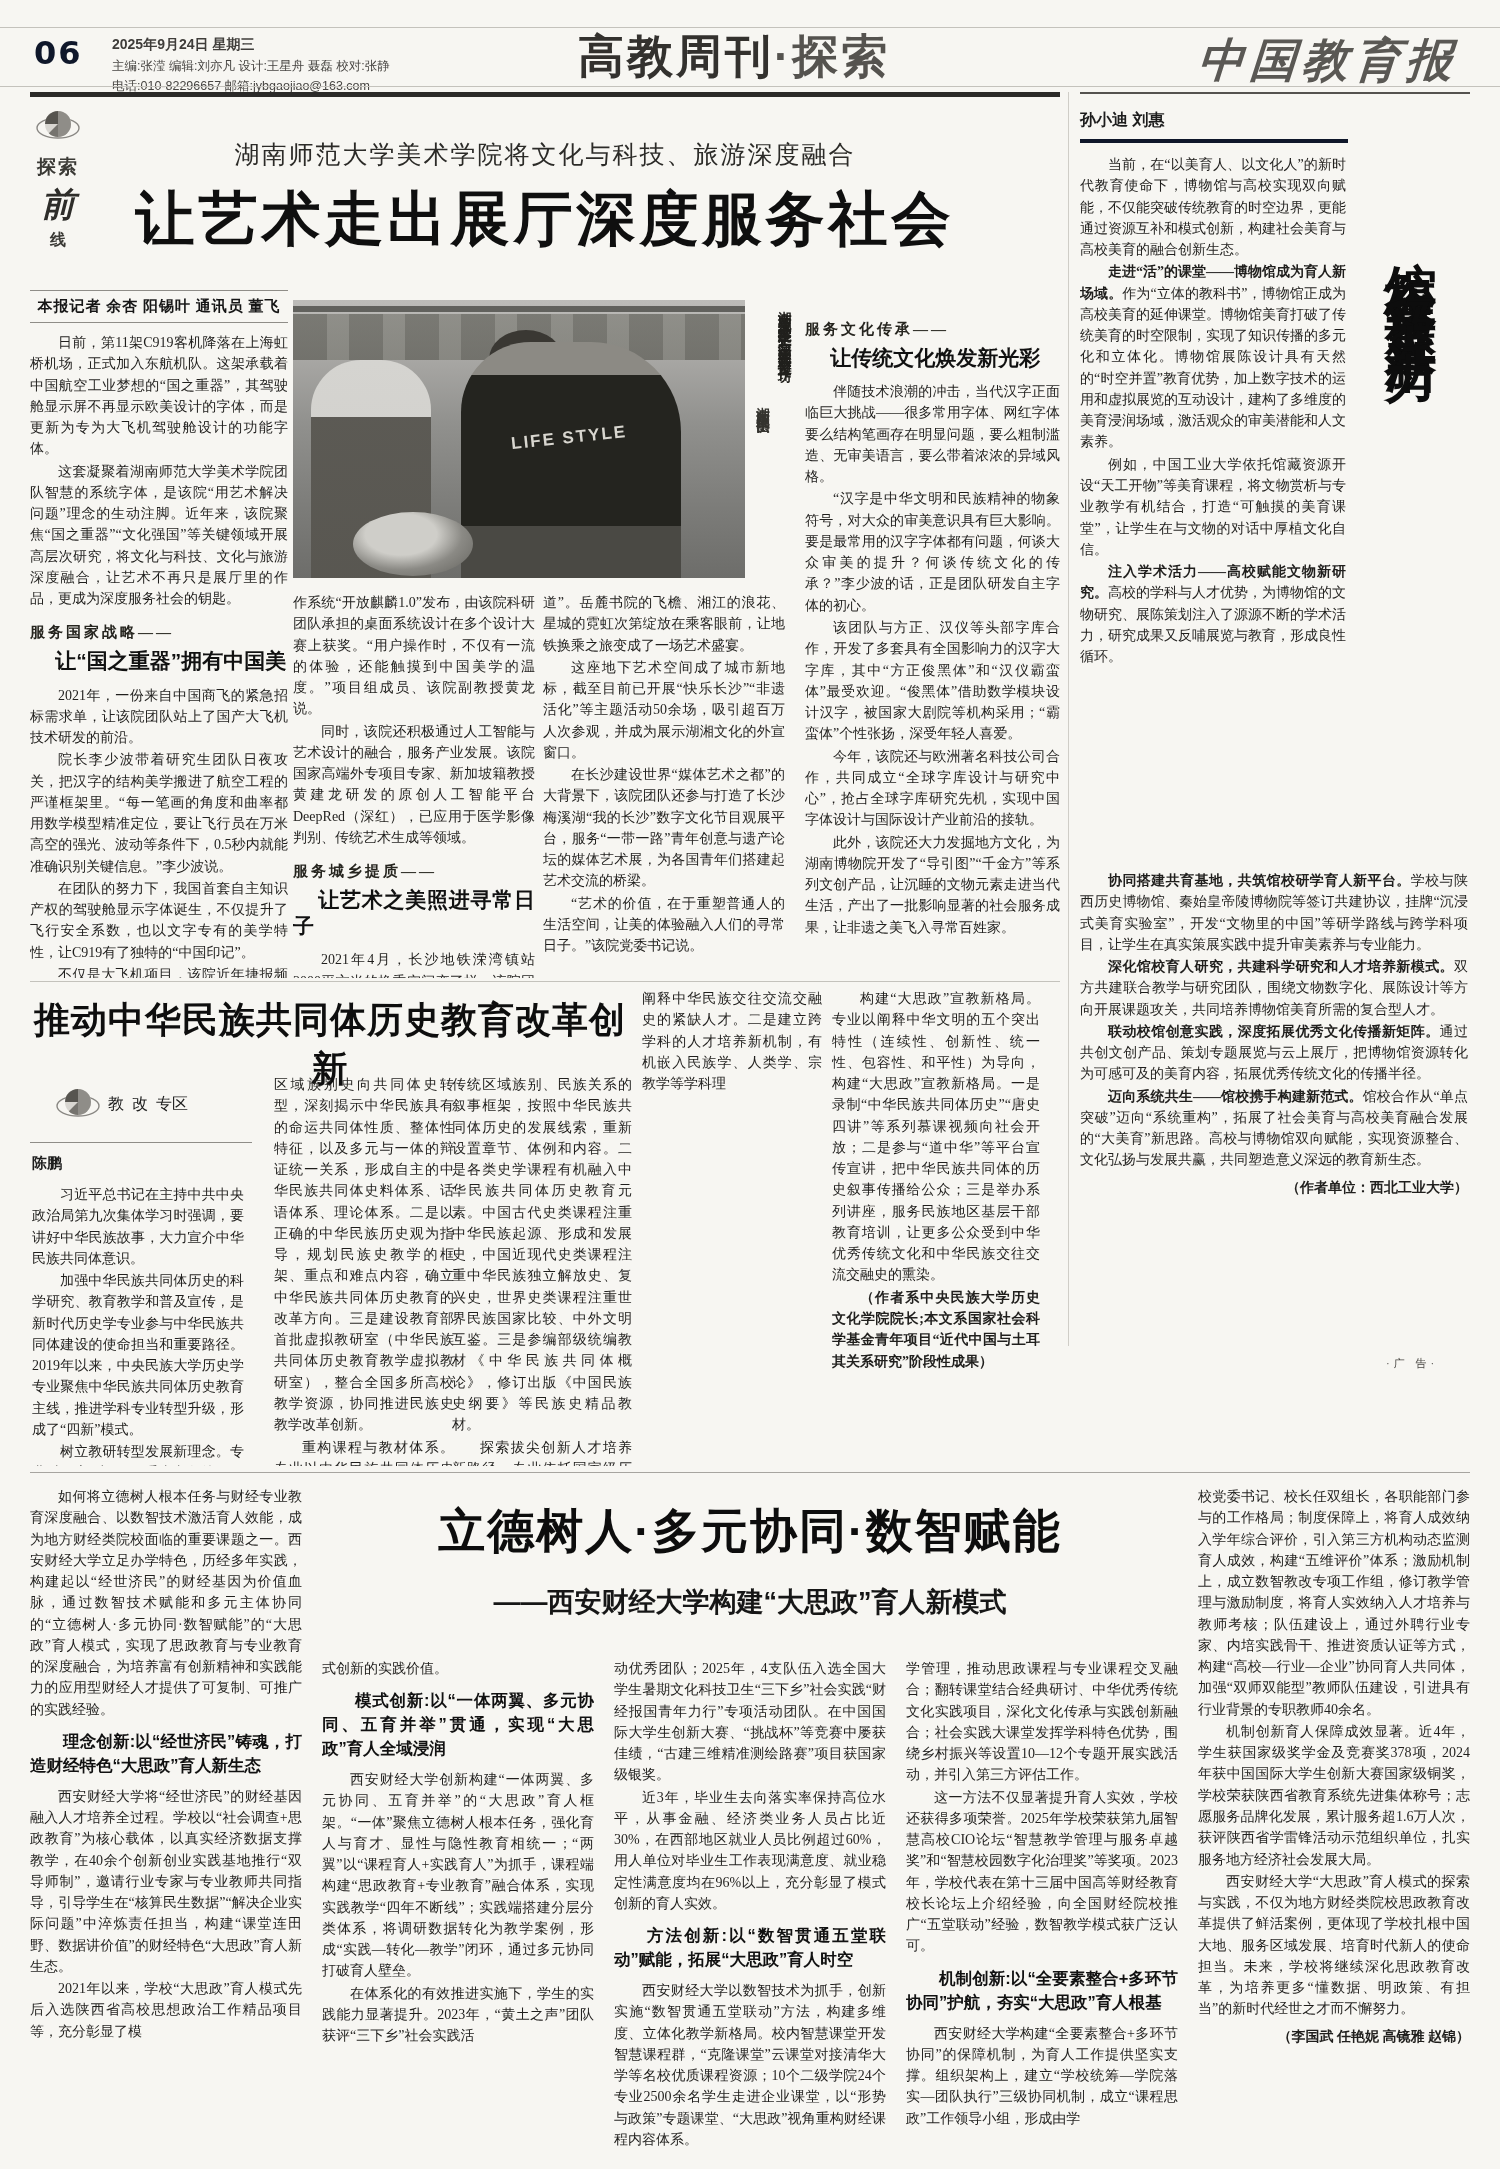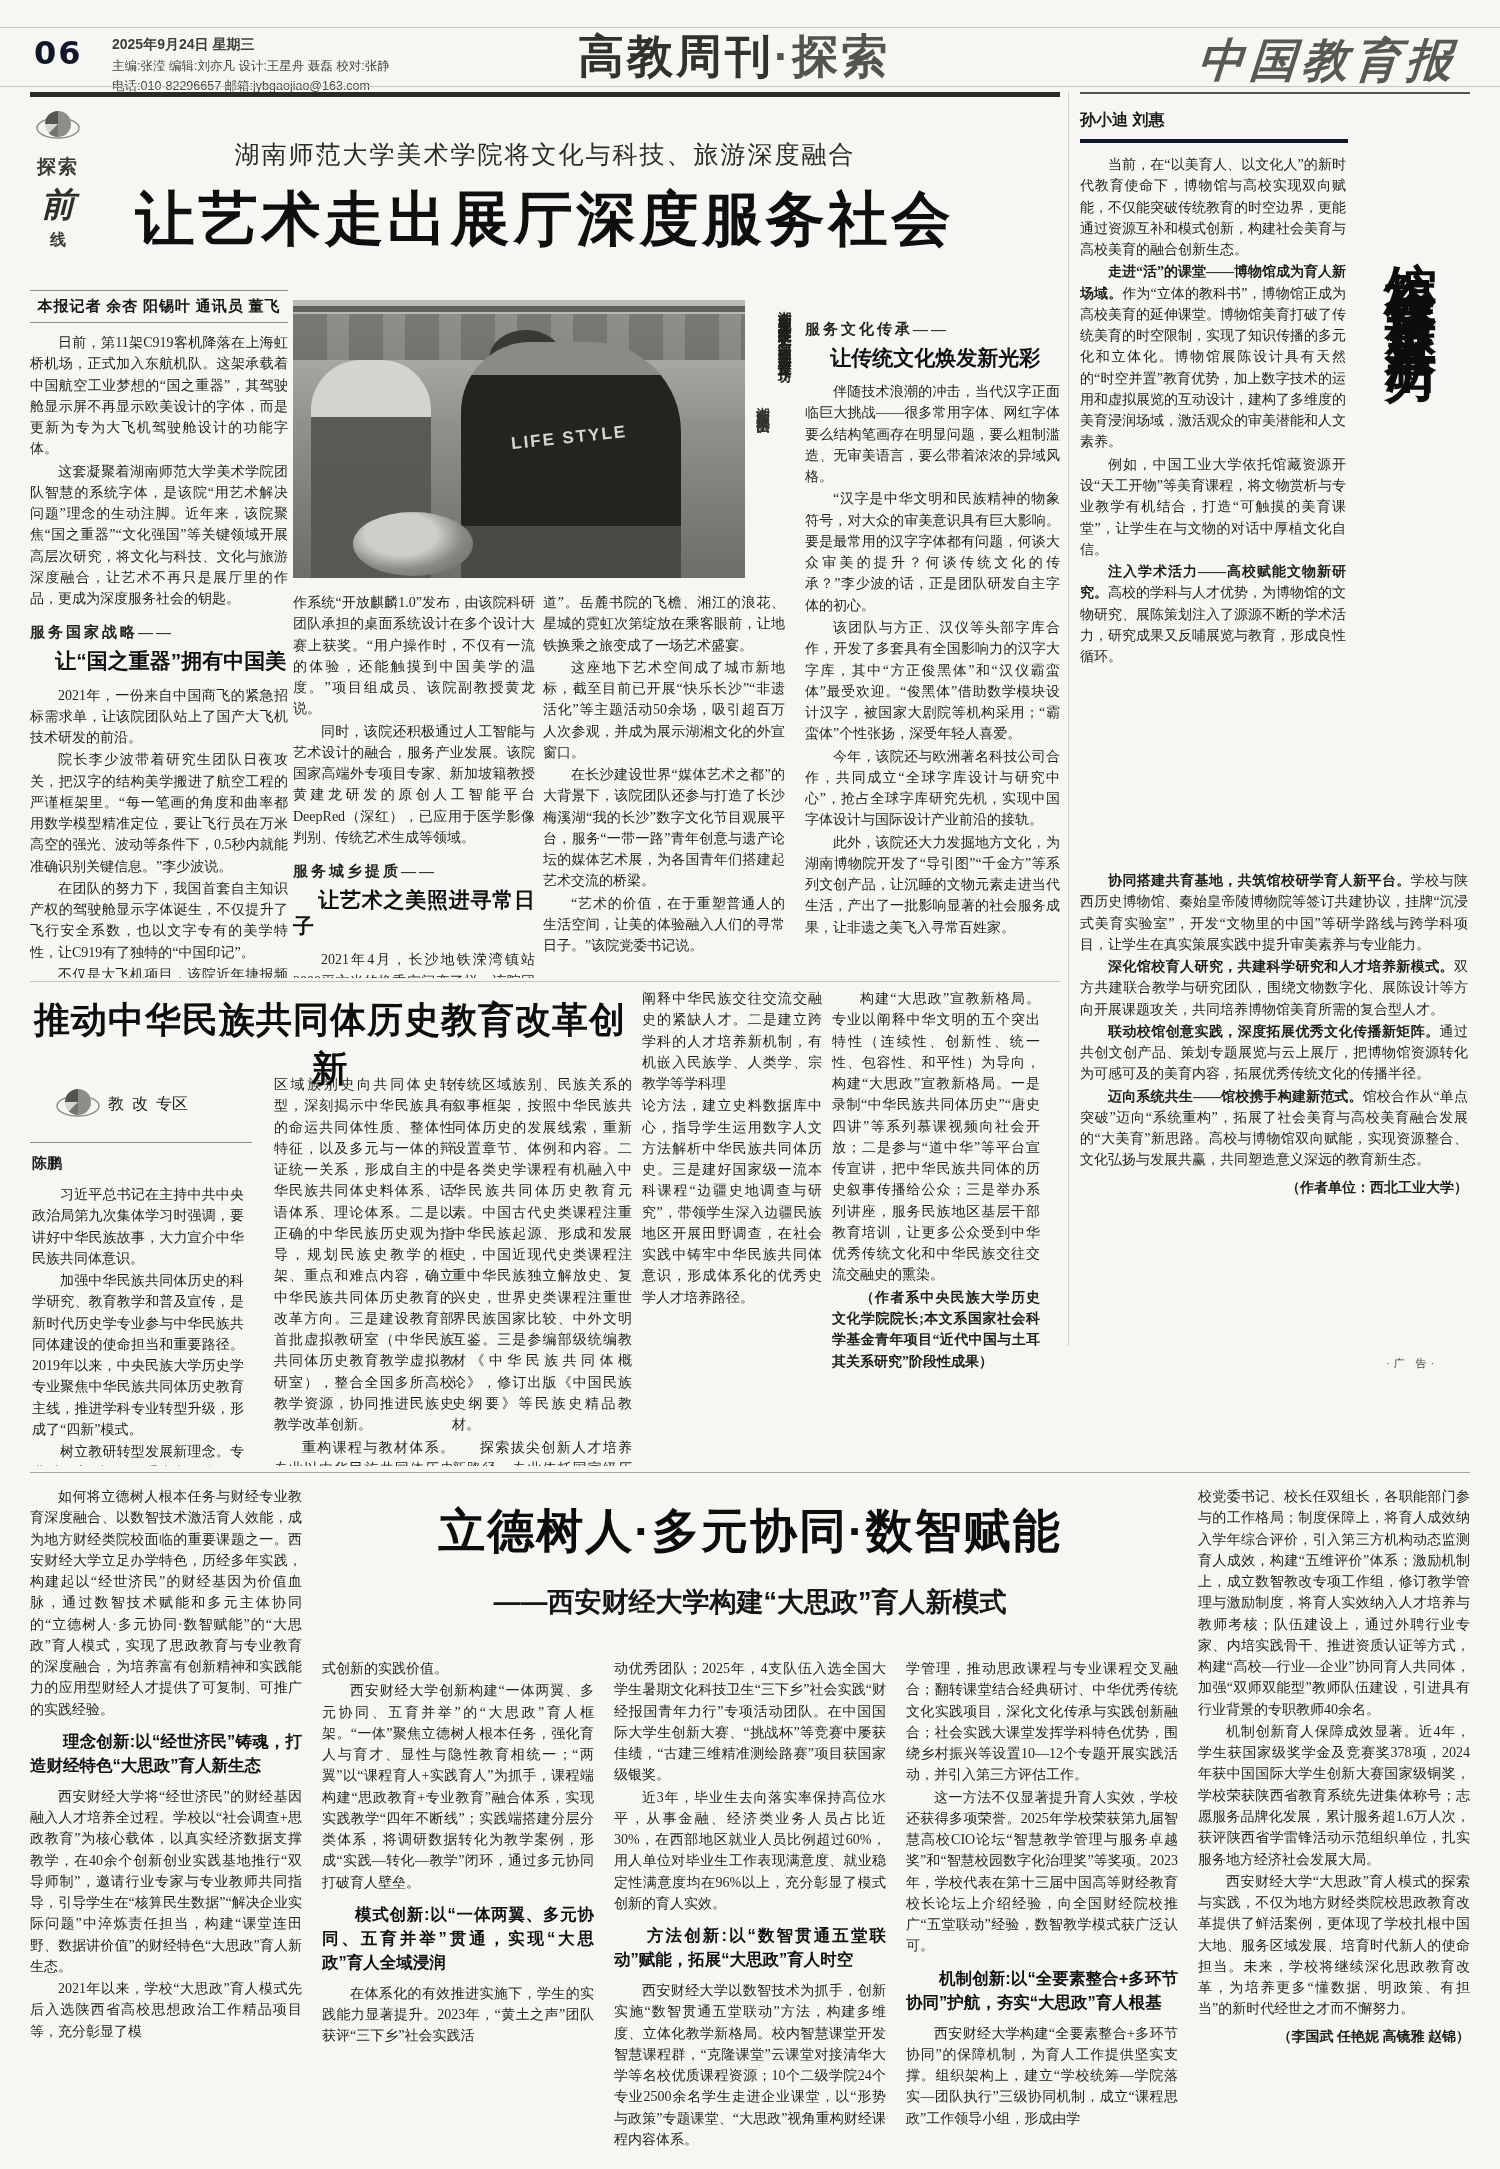--- a/index.html
+++ b/index.html
@@ -211,21 +211,20 @@
     <div class="txtcol" style="left:244px;top:86px;width:180px;height:392px;">
         <p class="para cont">区域族别史向共同体史转型，深刻揭示中华民族具有的命运共同体性质、整体性特征，以及多元与一体的辩证统一关系，形成自主的中华民族共同体史料体系、话语体系、理论体系。二是以正确的中华民族历史观为指导，规划民族史教学的框架、重点和难点内容，确立中华民族共同体历史教育的改革方向。三是建设教育部首批虚拟教研室（中华民族共同体历史教育教学虚拟教研室），整合全国多所高校教学资源，协同推进民族史教学改革创新。</p>
         <p class="para">重构课程与教材体系。专业以中华民族共同体历史叙事为主线，重构教学与教材的新体系。一是打破</p>
       </div>
     <div class="txtcol" style="left:422px;top:86px;width:180px;height:392px;">
         <p class="para cont">传统区域族别、民族关系的叙事框架，按照中华民族共同体历史的发展线索，重新设置章节、体例和内容。二是各类史学课程有机融入中华民族共同体历史教育元素。中国古代史类课程注重中华民族起源、形成和发展史，中国近现代史类课程注重中华民族独立解放史、复兴史，世界史类课程注重世界民族国家比较、中外文明互鉴。三是参编部级统编教材《中华民族共同体概论》，修订出版《中国民族史纲要》等民族史精品教材。</p>
         <p class="para">探索拔尖创新人才培养新路径。专业依托国家级历史学人才培养基地，着力培养研究</p>
       </div>
     <div class="txtcol" style="left:612px;top:0;width:180px;height:478px;">
         <p class="para cont">阐释中华民族交往交流交融史的紧缺人才。二是建立跨学科的人才培养新机制，有机嵌入民族学、人类学、宗教学等学科理</p>
-        <p class="para cont">论方法，建立史料数据库中心，指导学生运用数字人文方法解析中华民族共同体历史。三是建好国家级一流本科课程“边疆史地调查与研究”，带领学生深入边疆民族地区开展田野调查，在社会实践中铸牢中华民族共同体意识，形成体系化的优秀史学人才培养路径。</p>
       </div>
     <div class="txtcol" style="left:802px;top:0;width:208px;height:478px;">
         <p class="para">构建“大思政”宣教新格局。专业以阐释中华文明的五个突出特性（连续性、创新性、统一性、包容性、和平性）为导向，构建“大思政”宣教新格局。一是录制“中华民族共同体历史”“唐史四讲”等系列慕课视频向社会开放；二是参与“道中华”等平台宣传宣讲，把中华民族共同体的历史叙事传播给公众；三是举办系列讲座，服务民族地区基层干部教育培训，让更多公众受到中华优秀传统文化和中华民族交往交流交融史的熏染。</p>
         <p class="para attr">（作者系中央民族大学历史文化学院院长;本文系国家社会科学基金青年项目“近代中国与土耳其关系研究”阶段性成果）</p>
       </div>
   </div>
 
   <div class="rightart">
     <div class="topbar"></div>
     <div class="r-byline">孙小迪  刘惠</div>
@@ -251,22 +250,22 @@
     <div class="ad-headline">立德树人·多元协同·数智赋能</div>
     <div class="ad-subtitle">——西安财经大学构建“大思政”育人新模式</div>
     <div class="txtcol" style="left:0;top:14px;width:272px;height:680px;">
         <p class="para">如何将立德树人根本任务与财经专业教育深度融合、以数智技术激活育人效能，成为地方财经类院校面临的重要课题之一。西安财经大学立足办学特色，历经多年实践，构建起以“经世济民”的财经基因为价值血脉，通过数智技术赋能和多元主体协同的“立德树人·多元协同·数智赋能”的“大思政”育人模式，实现了思政教育与专业教育的深度融合，为培养富有创新精神和实践能力的应用型财经人才提供了可复制、可推广的实践经验。</p>
         <p class="para sub2">理念创新:以“经世济民”铸魂，打造财经特色“大思政”育人新生态</p>
         <p class="para">西安财经大学将“经世济民”的财经基因融入人才培养全过程。学校以“社会调查+思政教育”为核心载体，以真实经济数据支撑教学，在40余个创新创业实践基地推行“双导师制”，邀请行业专家与专业教师共同指导，引导学生在“核算民生数据”“解决企业实际问题”中淬炼责任担当，构建“课堂连田野、数据讲价值”的财经特色“大思政”育人新生态。</p>
         <p class="para">2021年以来，学校“大思政”育人模式先后入选陕西省高校思想政治工作精品项目等，充分彰显了模</p>
       </div>
     <div class="txtcol" style="left:292px;top:186px;width:272px;height:508px;">
         <p class="para cont">式创新的实践价值。</p>
+        <p class="para sub2">模式创新:以“一体两翼、多元协同、五育并举”贯通，实现“大思政”育人全域浸润</p>
         <p class="para">西安财经大学创新构建“一体两翼、多元协同、五育并举”的“大思政”育人框架。“一体”聚焦立德树人根本任务，强化育人与育才、显性与隐性教育相统一；“两翼”以“课程育人+实践育人”为抓手，课程端构建“思政教育+专业教育”融合体系，实现实践教学“四年不断线”；实践端搭建分层分类体系，将调研数据转化为教学案例，形成“实践—转化—教学”闭环，通过多元协同打破育人壁垒。</p>
-        <p class="para sub2">模式创新:以“一体两翼、多元协同、五育并举”贯通，实现“大思政”育人全域浸润</p>
         <p class="para">在体系化的有效推进实施下，学生的实践能力显著提升。2023年，“黄土之声”团队获评“三下乡”社会实践活</p>
       </div>
     <div class="txtcol" style="left:584px;top:186px;width:272px;height:508px;">
         <p class="para cont">动优秀团队；2025年，4支队伍入选全国大学生暑期文化科技卫生“三下乡”社会实践“财经报国青年力行”专项活动团队。在中国国际大学生创新大赛、“挑战杯”等竞赛中屡获佳绩，“古建三维精准测绘路赛”项目获国家级银奖。</p>
         <p class="para">近3年，毕业生去向落实率保持高位水平，从事金融、经济类业务人员占比近30%，在西部地区就业人员比例超过60%，用人单位对毕业生工作表现满意度、就业稳定性满意度均在96%以上，充分彰显了模式创新的育人实效。</p>
         <p class="para sub2">方法创新:以“数智贯通五堂联动”赋能，拓展“大思政”育人时空</p>
         <p class="para">西安财经大学以数智技术为抓手，创新实施“数智贯通五堂联动”方法，构建多维度、立体化教学新格局。校内智慧课堂开发智慧课程群，“克隆课堂”云课堂对接清华大学等名校优质课程资源；10个二级学院24个专业2500余名学生走进企业课堂，以“形势与政策”专题课堂、“大思政”视角重构财经课程内容体系。</p>
       </div>
     <div class="txtcol" style="left:876px;top:186px;width:272px;height:508px;">
         <p class="para cont">学管理，推动思政课程与专业课程交叉融合；翻转课堂结合经典研讨、中华优秀传统文化实践项目，深化文化传承与实践创新融合；社会实践大课堂发挥学科特色优势，围绕乡村振兴等设置10—12个专题开展实践活动，并引入第三方评估工作。</p>

